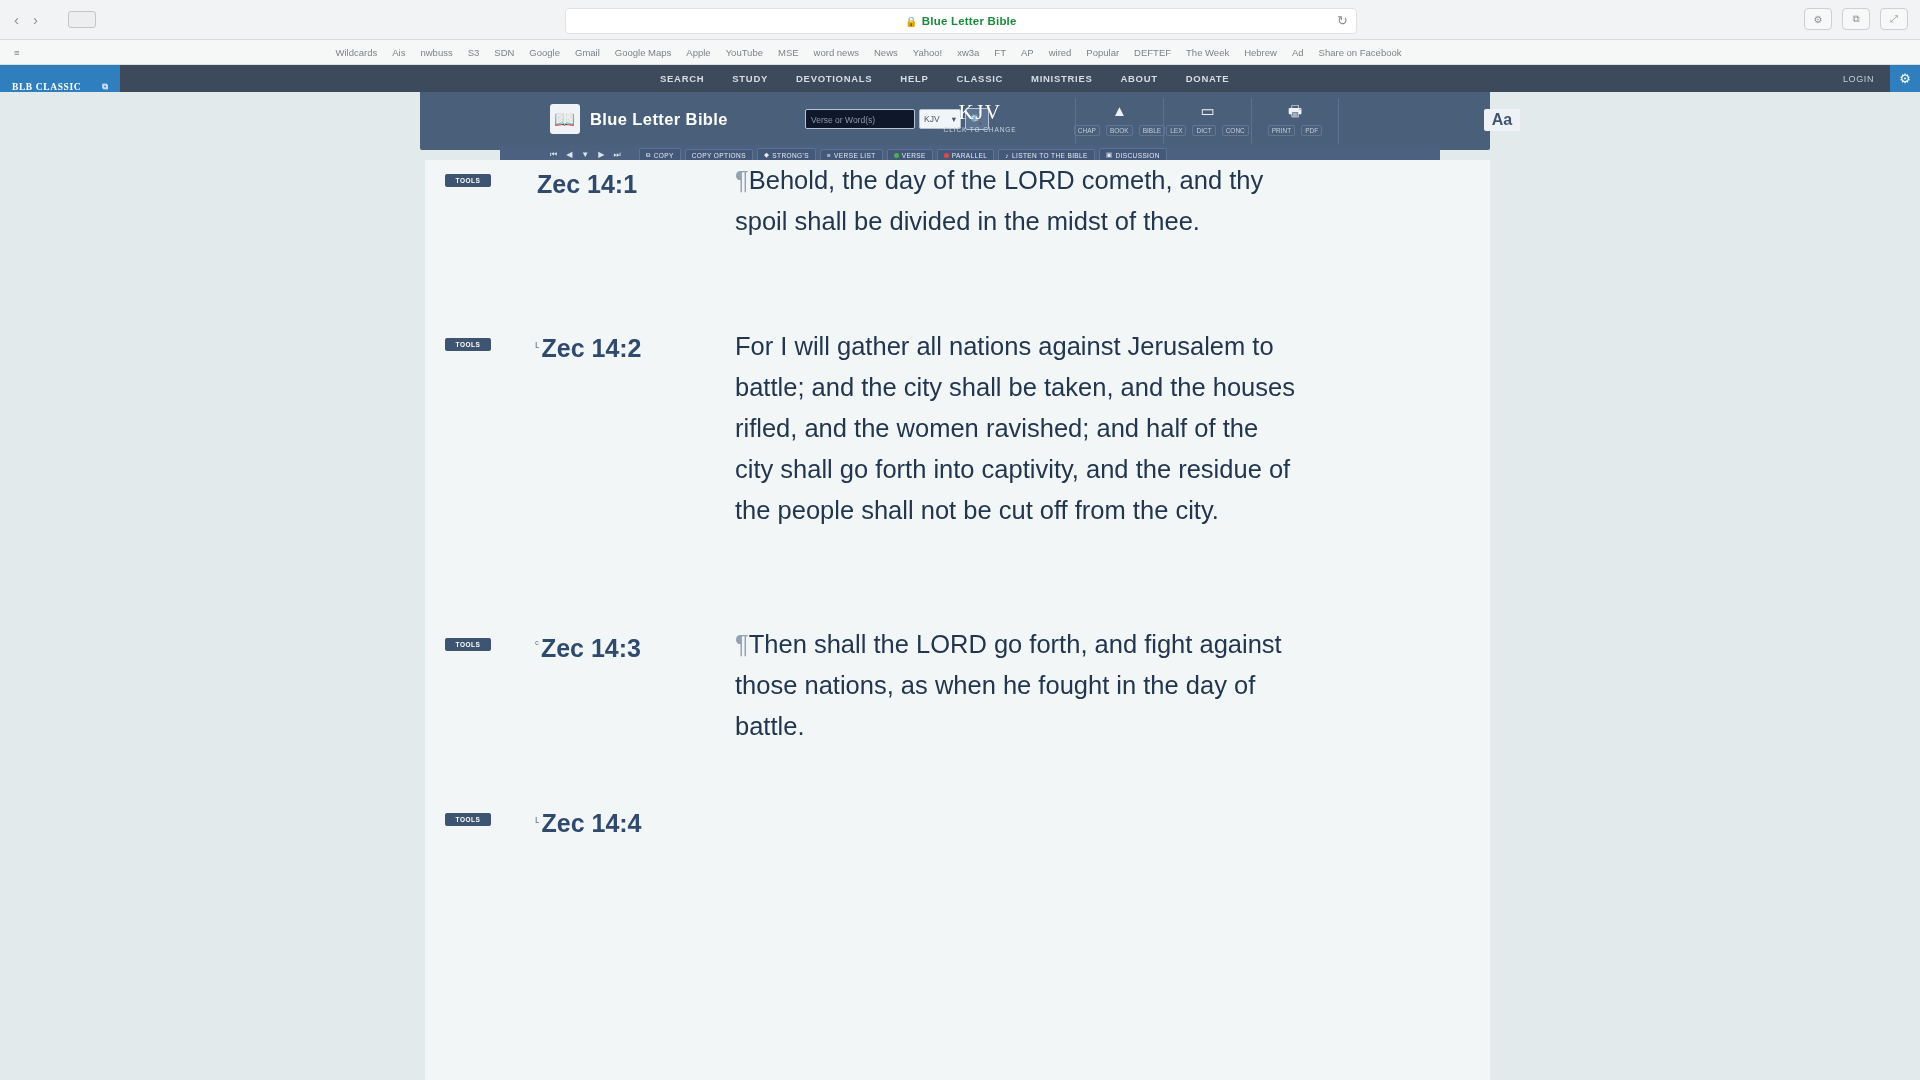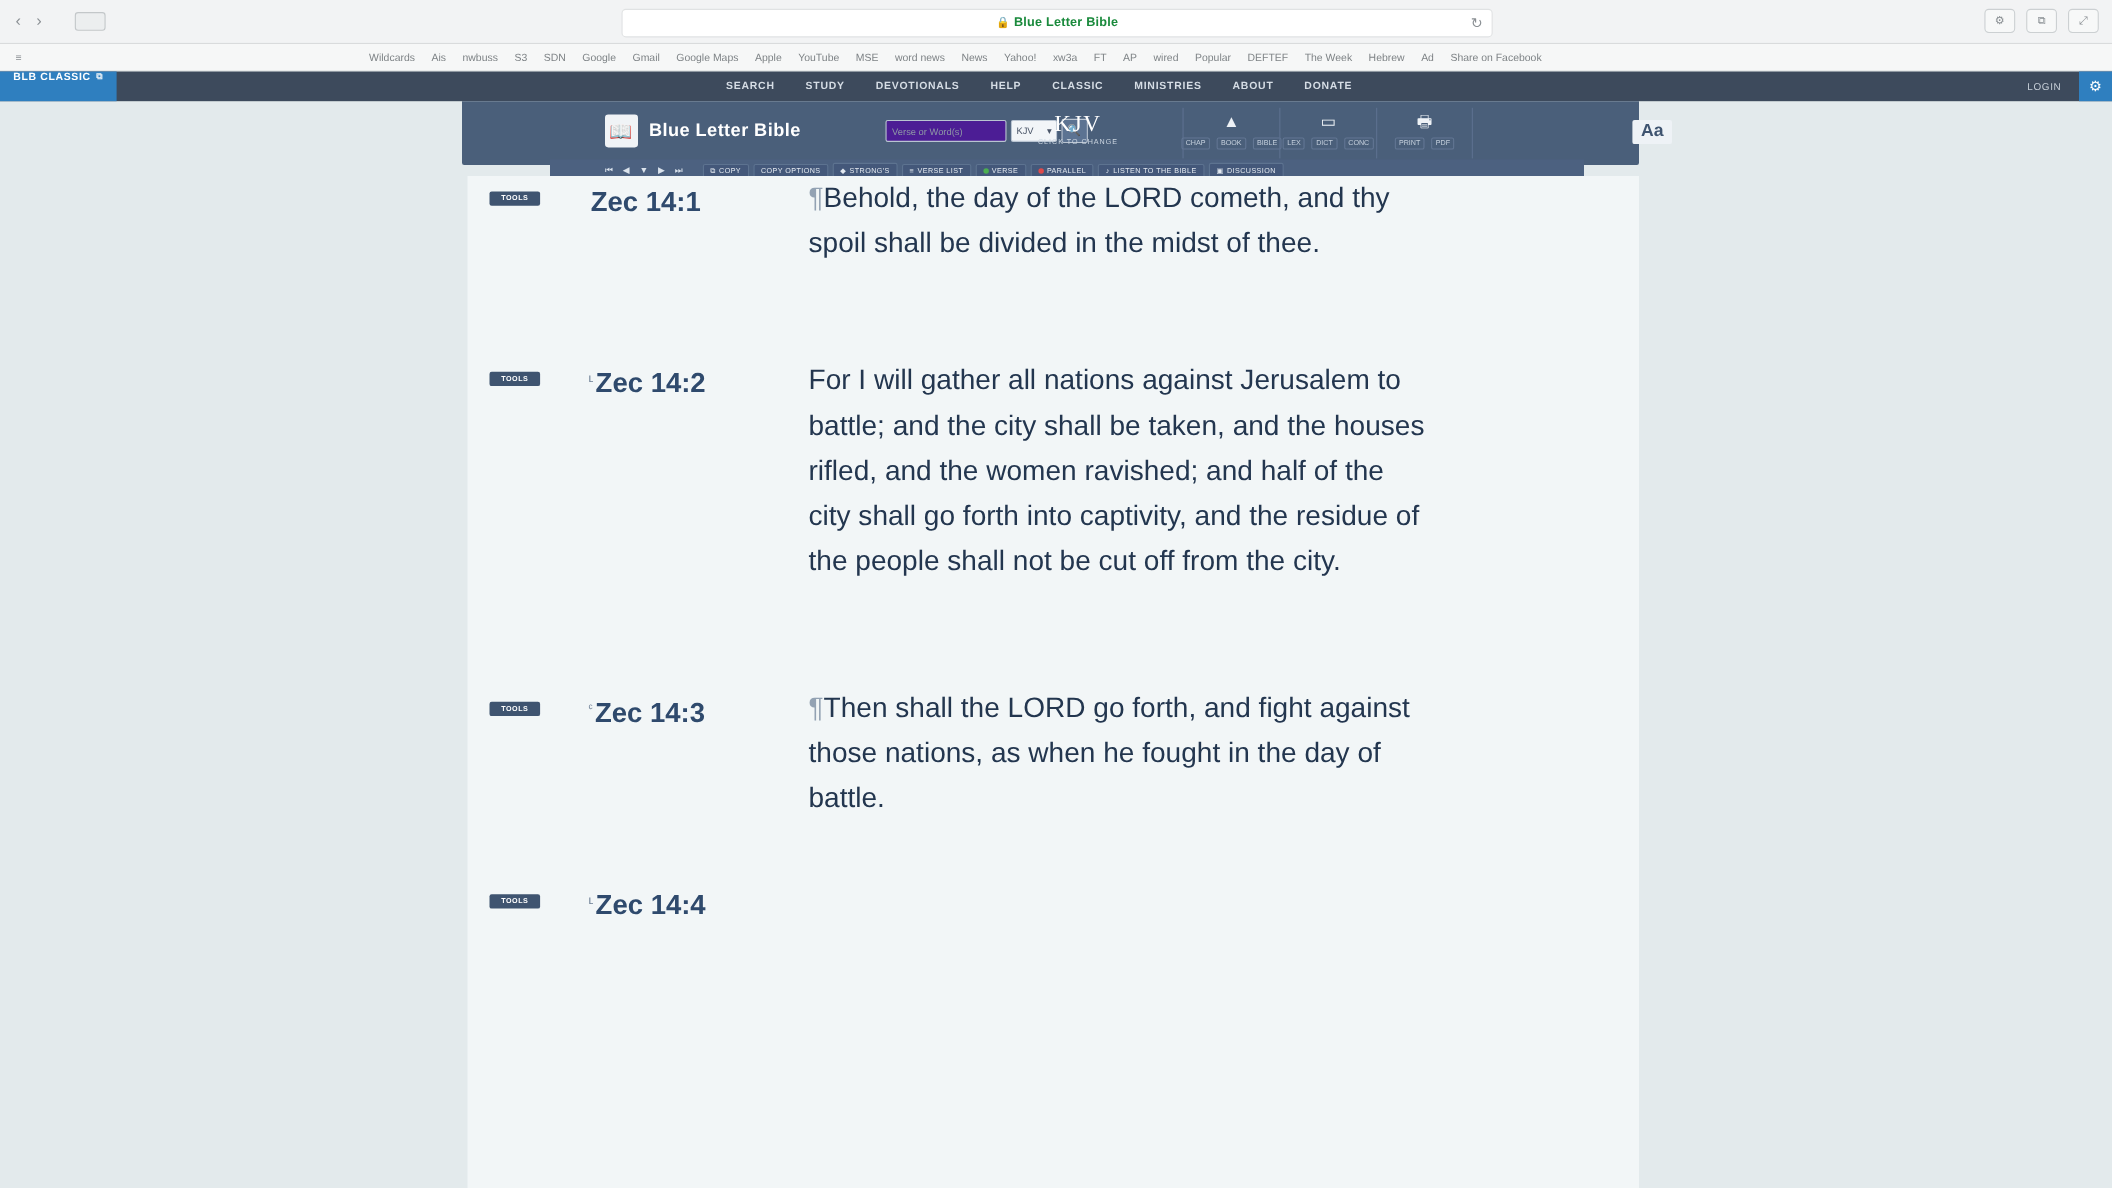--- a/index.html
+++ b/index.html
@@ -116,22 +116,23 @@
     position: absolute;
     left: 0; top: 0;
     height: 27px;
     background: #2f7fbf;
     color: #ffffff;
     font-size: 9.5px;
     font-weight: bold;
     letter-spacing: .6px;
     padding: 0 12px;
     display: flex;
-    align-items: flex-start;
-    gap: 5px;
+    align-items: flex-end;
+    gap: 21px;
+    font-family: Liberation Serif, serif;
   }
   .blb-classic .ext { font-size: 8px; opacity: .9; }
   .blb-mainnav {
     position: absolute;
     left: 660px; top: 0;
     height: 27px;
     display: flex;
     align-items: center;
     gap: 28px;
     font-size: 9.5px;
@@ -193,21 +194,21 @@
     letter-spacing: .4px;
     color: #ffffff;
   }
   .blb-search-wrap {
     position: absolute;
     left: 385px; top: 16px;
     display: flex; align-items: center; gap: 4px;
   }
   .blb-search-input {
     width: 110px; height: 20px;
-    background: #4c1d95;
+    background: #0f172a;
     border: 1px solid #b9c4d1;
     border-radius: 2px;
     font-size: 8.5px;
     color: #8e99a5;
     padding: 0 5px;
     box-sizing: border-box;
     line-height: 20px;
   }
   .blb-version-select {
     width: 42px; height: 20px;

